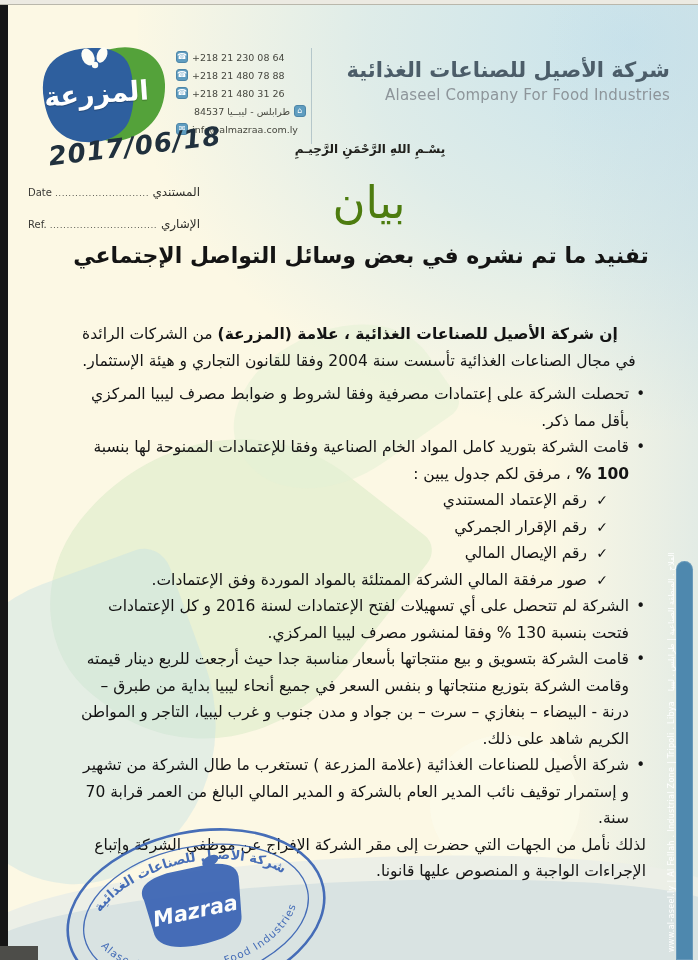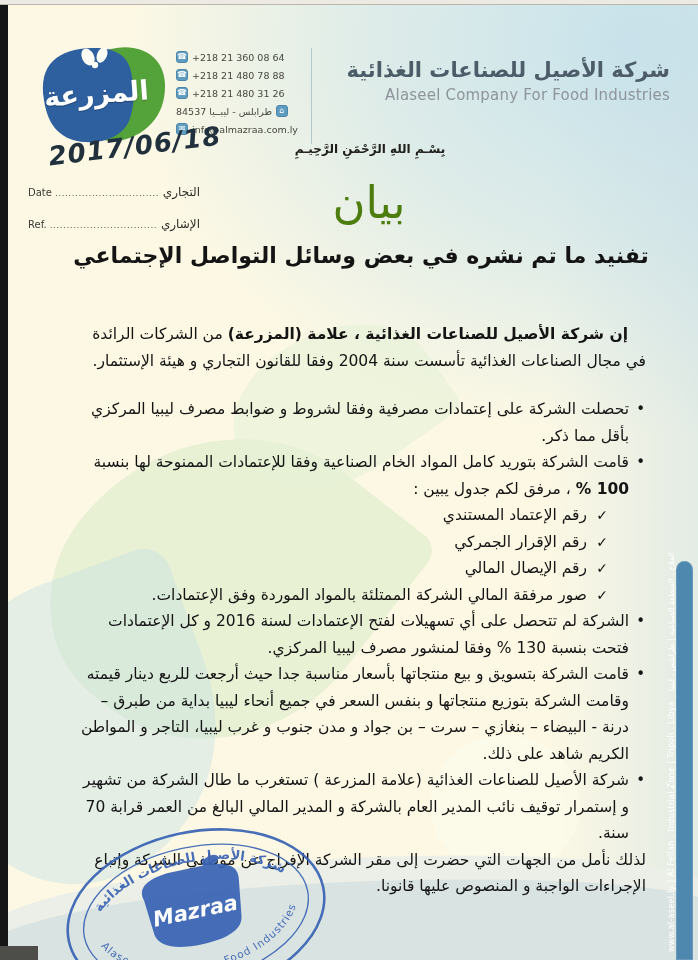--- a/index.html
+++ b/index.html
@@ -32,21 +32,21 @@
   
   .logo { position:absolute; left:36px; top:44px; width:132px; height:104px; }
   .logo svg { display:block; }
   .logo-text { position:absolute; left:8px; top:34px; width:104px; text-align:center; color:#fff;
     font-size:27px; font-weight:bold; transform:rotate(-4deg); text-shadow:0 1px 1px rgba(0,0,0,.25); }
   .header-divider { position:absolute; left:311px; top:48px; width:1px; height:96px; background:rgba(140,165,178,.55); }
   .contacts { position:absolute; left:176px; top:48px; width:130px; list-style:none; font-size:9.5px; color:#46473f; }
   .contacts li { display:flex; align-items:center; gap:4px; height:18px; white-space:nowrap; }
   .cicon { flex:0 0 12px; width:12px; height:12px; background:#5f9dc0; border:1px solid #4d86a8; border-radius:3px;
     color:#fff; font-size:8px; line-height:10px; text-align:center; overflow:hidden; }
-  .contacts .addr { justify-content:flex-start; }
+  .contacts .addr { justify-content:flex-end; }
   .contacts .addr .txt { direction:rtl; }
   .company { position:absolute; right:28px; top:58px; text-align:right; }
   .company .ar { font-size:21px; font-weight:bold; color:#4c5d69; direction:rtl; }
   .company .en { font-size:15px; color:#8d959a; margin-top:4px; letter-spacing:.2px; }
   
   .meta { position:absolute; left:28px; top:155px; width:172px; font-size:10px; color:#3a3a36;margin-top:30px; }
   .meta .row { display:flex; align-items:baseline; gap:3px; height:17px; margin-bottom:15px; }
   .meta .dots { flex:1; overflow:hidden; white-space:nowrap; font-size:9px; color:#55554e; letter-spacing:.5px; }
   .meta .ar-label { font-size:12px; color:#2e2e2a; direction:rtl; }
   .handwriting { position:absolute; left:48px; top:131px; font-size:26px; font-style:italic; color:#20303d;
@@ -54,21 +54,21 @@
   
   .basmala { position:absolute; left:250px; top:142px; width:240px; text-align:center;
     font-size:12px; font-weight:bold; color:#20201c; direction:rtl; }
   .doc-title { position:absolute; left:60px; right:20px; top:176px; text-align:center;
     font-size:45px; font-weight:normal; color:#4d7c0f; direction:rtl; }
   .doc-subtitle { position:absolute; left:40px; right:16px; top:243px; text-align:center;
     font-size:22px; color:#141414; direction:rtl; }
   
   .body { position:absolute; top:321px; right:52px; width:574px; direction:rtl; text-align:right;
     font-size:15.5px; line-height:26.5px; color:#141414; }
-  .body p.intro { text-indent:18px; margin-bottom:22px; }
+  .body p.intro { text-indent:18px; margin-bottom:7px;text-align:center; }
   .body b { font-weight:bold; }
   ul.bullets, ul.checks { list-style:none; }
   ul.bullets > li { position:relative; padding-right:17px; }
   ul.bullets .mark { position:absolute; right:1px; top:0; font-size:15px; }
   ul.checks { margin-right:38px; }
   ul.checks > li { position:relative; padding-right:21px; }
   ul.checks .mark { position:absolute; right:0; top:0; font-size:14px; color:#111; }
   .closing { margin-top:0; }
   
   .stamp { position:absolute; left:58px; top:826px; width:276px; height:176px; transform:rotate(-12deg); opacity:.93; }
@@ -106,21 +106,21 @@
         <ellipse cx="66" cy="11" rx="5" ry="8" transform="rotate(22 66 11)"></ellipse>
         <circle cx="59" cy="21" r="3.2"></circle>
       </g>
     </svg>
     <div class="logo-text">المزرعة</div>
   </div>
 
   <ul class="contacts">
     <li>
       <span class="cicon">☎</span>
-      <span class="txt">+218 21 360 08 64</span>
+      <span class="txt">+218 21 230 08 64</span>
     </li>
     <li>
       <span class="cicon">☎</span>
       <span class="txt">+218 21 480 78 88</span>
     </li>
     <li>
       <span class="cicon">☎</span>
       <span class="txt">+218 21 480 31 26</span>
     </li>
     <li class="addr">
@@ -137,21 +137,21 @@
 
   <div class="company">
     <div class="ar">شركة الأصيل للصناعات الغذائية</div>
     <div class="en">Alaseel Company For Food Industries</div>
   </div>
 
   <div class="meta">
     <div class="row">
       <span>Date</span>
       <span class="dots">.................................................</span>
-      <span class="ar-label">التجاري</span>
+      <span class="ar-label">المستندي</span>
     </div>
     <div class="row">
       <span>Ref.</span>
       <span class="dots">.................................................</span>
       <span class="ar-label">الإشاري</span>
     </div>
   </div>
   <div class="handwriting">2017/06/18</div>
 
   <div class="basmala">بِسْـمِ اللهِ الرَّحْمَنِ الرَّحِيـمِ</div>

